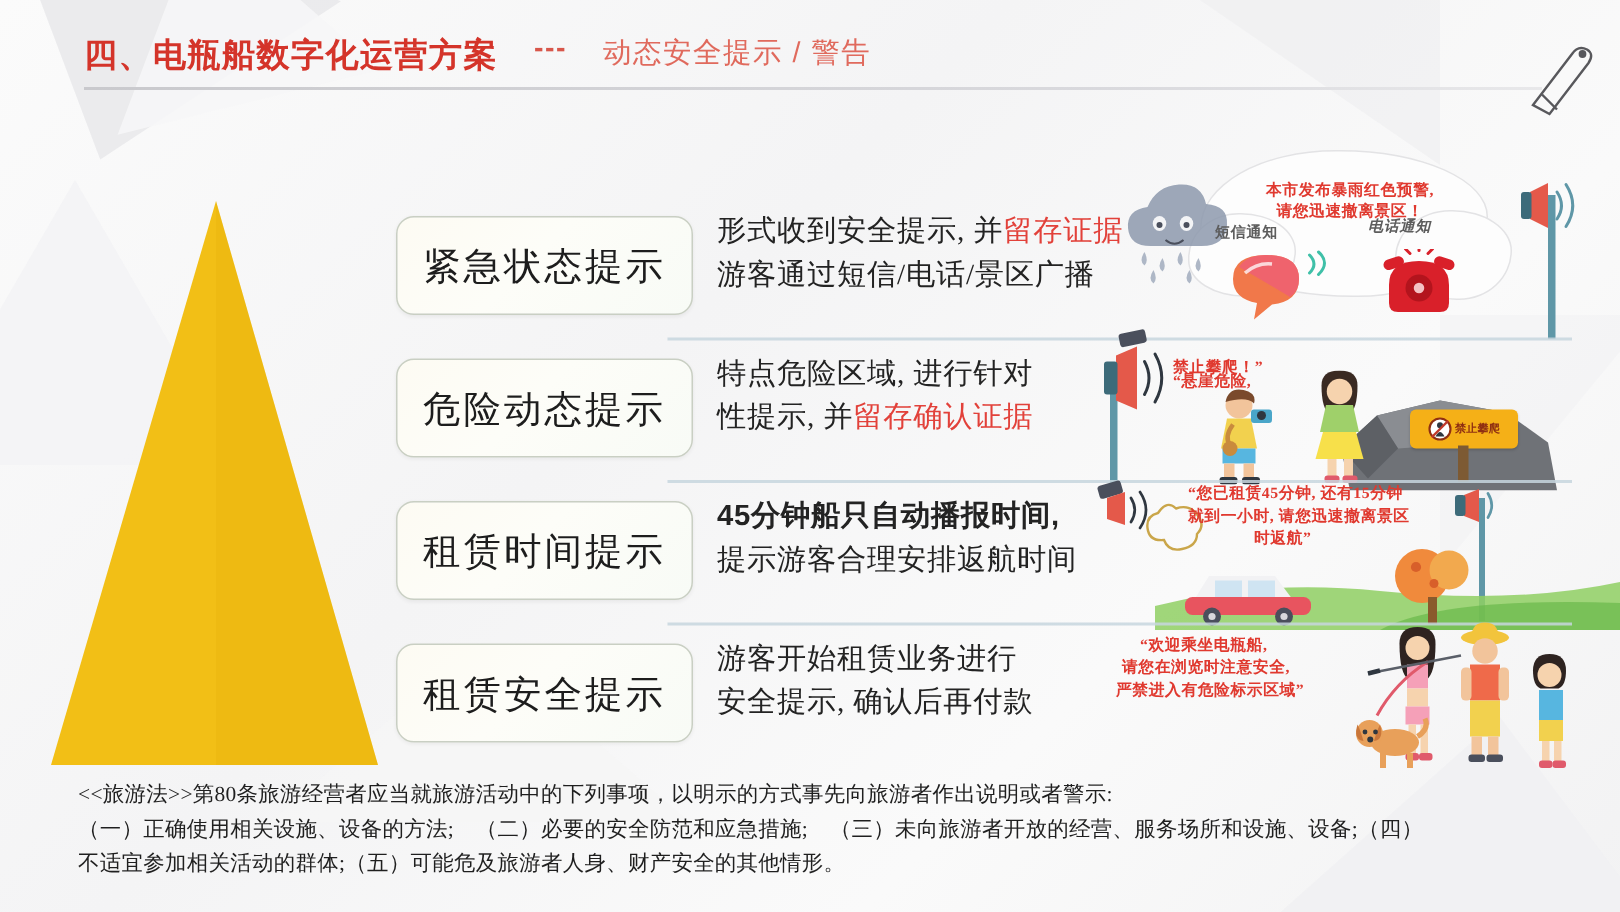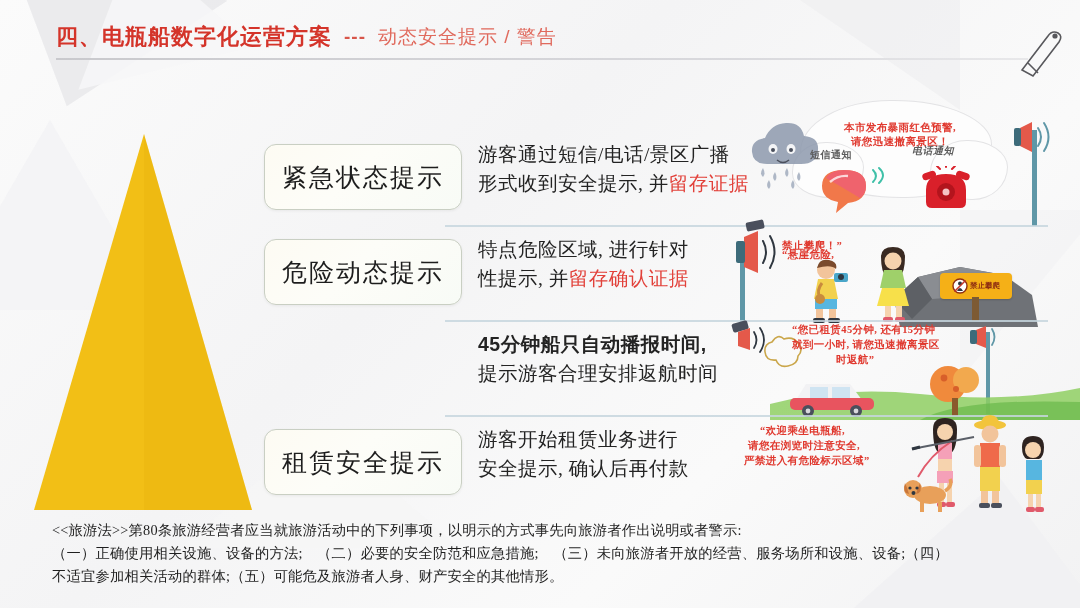--- a/index.html
+++ b/index.html
@@ -39,21 +39,21 @@
   .p6{top:120px;left:-60px;width:0;height:0;
       border-left:110px solid transparent;border-right:110px solid transparent;
       border-bottom:190px solid rgba(243,243,245,.9);}
   .p7{top:210px;right:-20px;width:0;height:0;
       border-left:0 solid transparent;border-right:140px solid transparent;
       border-top:170px solid rgba(242,242,244,.6);}
 
   
   .header{position:absolute;left:56px;top:22px;width:980px;}
   .header-line{
-    display:flex;align-items:center;gap:4px;white-space:nowrap;
+    display:flex;align-items:flex-start;gap:16px;white-space:nowrap;
     font-family:"Liberation Sans","DejaVu Sans",sans-serif;
   }
   .h-main{
     font-size:22px;font-weight:bold;color:#d4342a;letter-spacing:1px;
   }
   .h-dash{font-size:19px;color:#d8564a;margin:0 8px;font-weight:bold;letter-spacing:1px;}
   .h-sub{font-size:19px;color:#e06a5d;letter-spacing:1px;}
   .header-rule{
     position:absolute;left:0;top:36px;width:972px;height:2px;
     background:linear-gradient(to right,#c9c9cd 0%,#d9d9dd 70%,#e8e8ea 100%);
@@ -178,24 +178,24 @@
   <div class="pyramid"></div>
   <div class="pyramid-shade"></div>
 
   <div class="rows">
 
     <div class="row">
       <div class="pill">
         <span class="pill-text">紧急状态提示</span>
       </div>
       <div class="desc">
-        <div>游客通过短信/电话/景区广播</div>
         <div>
           <span>形式收到安全提示, 并</span><span class="hl">留存证据</span>
         </div>
+        <div>游客通过短信/电话/景区广播</div>
       </div>
 
       <div class="illus">
 
         <div class="cloudbub" style="left:60px;top:-32px;width:190px;height:96px;"></div>
         <div class="cloudbub" style="left:52px;top:10px;width:70px;height:54px;"></div>
         <div class="cloudbub" style="left:190px;top:8px;width:76px;height:58px;"></div>
 
         <svg style="position:absolute;left:5px;top:-28px;" width="80" height="96" viewBox="0 0 80 96">
           <path d="M20 34 q-14 2 -13 14 q1 12 15 12 h34 q16 0 17 -14 q1 -13 -14 -14 q-3 -14 -18 -13 q-15 1 -21 15 Z" fill="#8d99ad" opacity=".85"></path>
@@ -325,20 +325,23 @@
             <path d="M2.5 13.5 L13.5 2.5" stroke="#c0392b" stroke-width="1.6"></path>
           </svg>
           <span class="sign-txt">禁止攀爬</span>
         </div>
         <div style="position:absolute;left:232px;top:70px;width:7px;height:24px;background:#7d5a33;"></div>
       </div>
       <div class="row-divider"></div>
     </div>
 
     <div class="row">
+      <div class="pill">
+        <span class="pill-text">租赁时间提示</span>
+      </div>
       <div class="desc">
         <div class="num">45分钟船只自动播报时间,</div>
         <div>提示游客合理安排返航时间</div>
       </div>
 
       <div class="illus">
 
         <svg style="position:absolute;left:-12px;top:-2px;" width="46" height="44" viewBox="0 0 46 44">
           <rect x="4" y="2" width="16" height="9" rx="2" fill="#4a4f5c" transform="rotate(-16 12 6)"></rect>
           <path d="M10 12 L10 26 L22 30 L22 8 Z" fill="#e4594a"></path>

